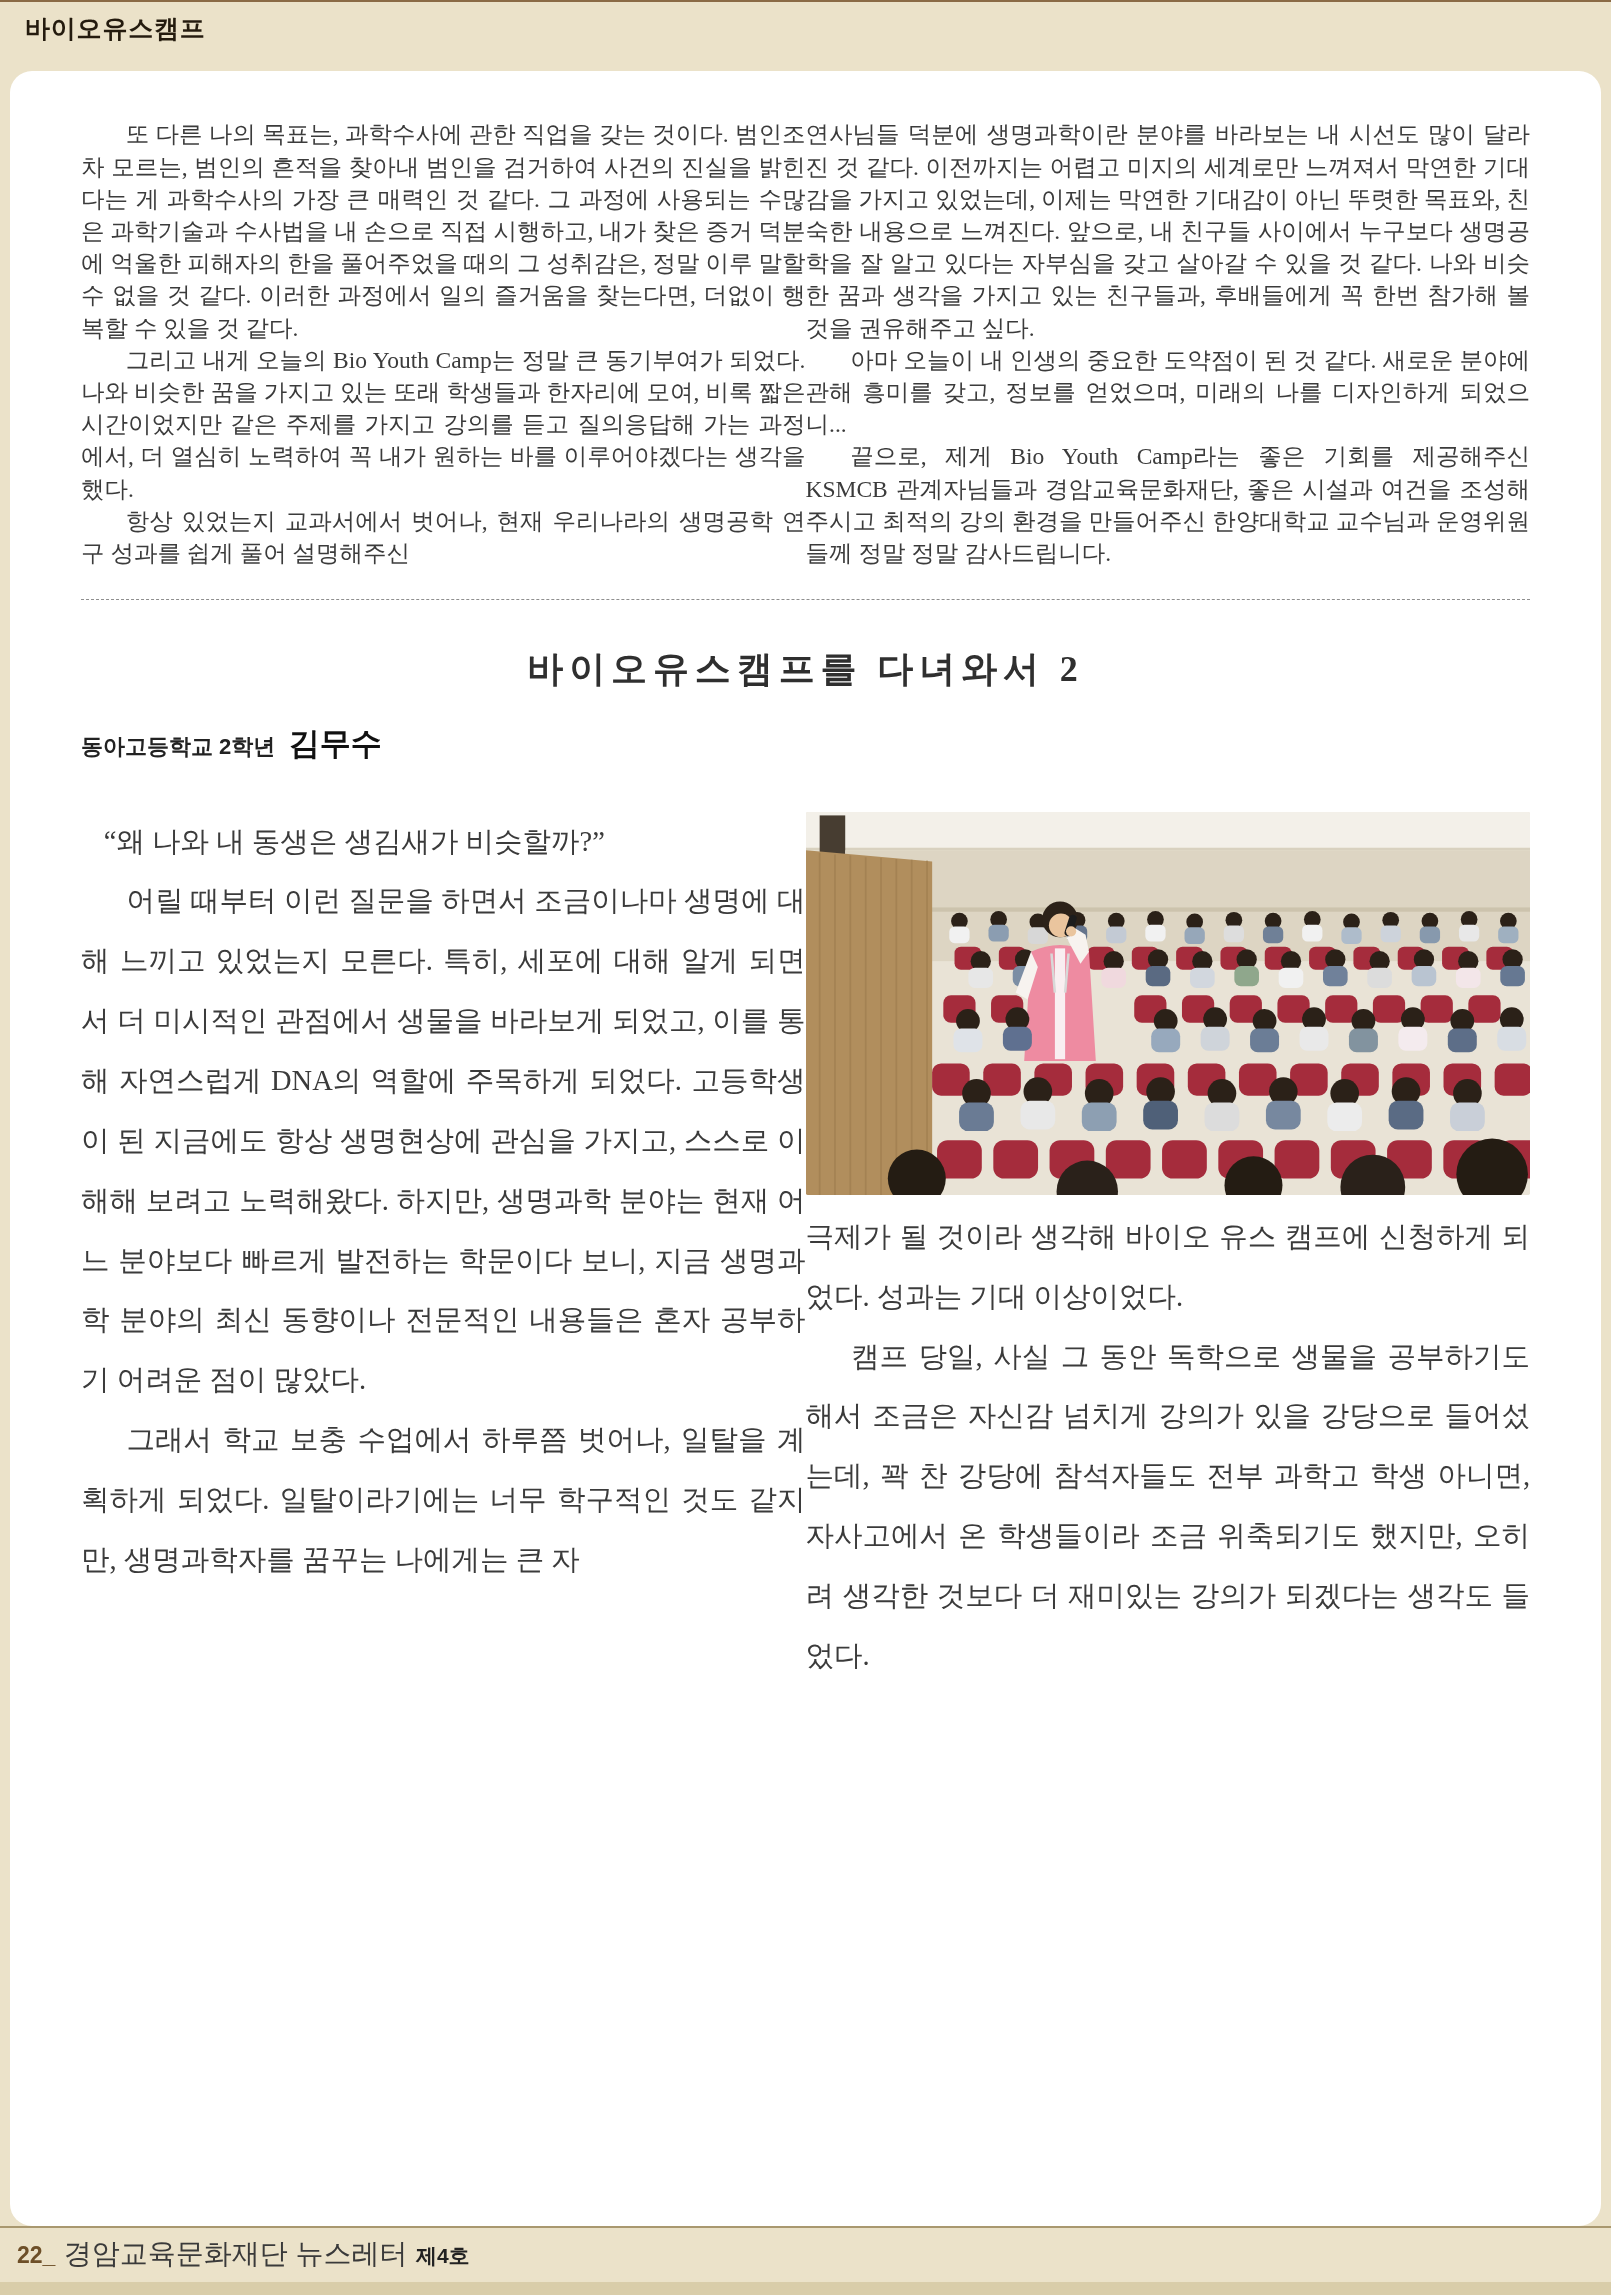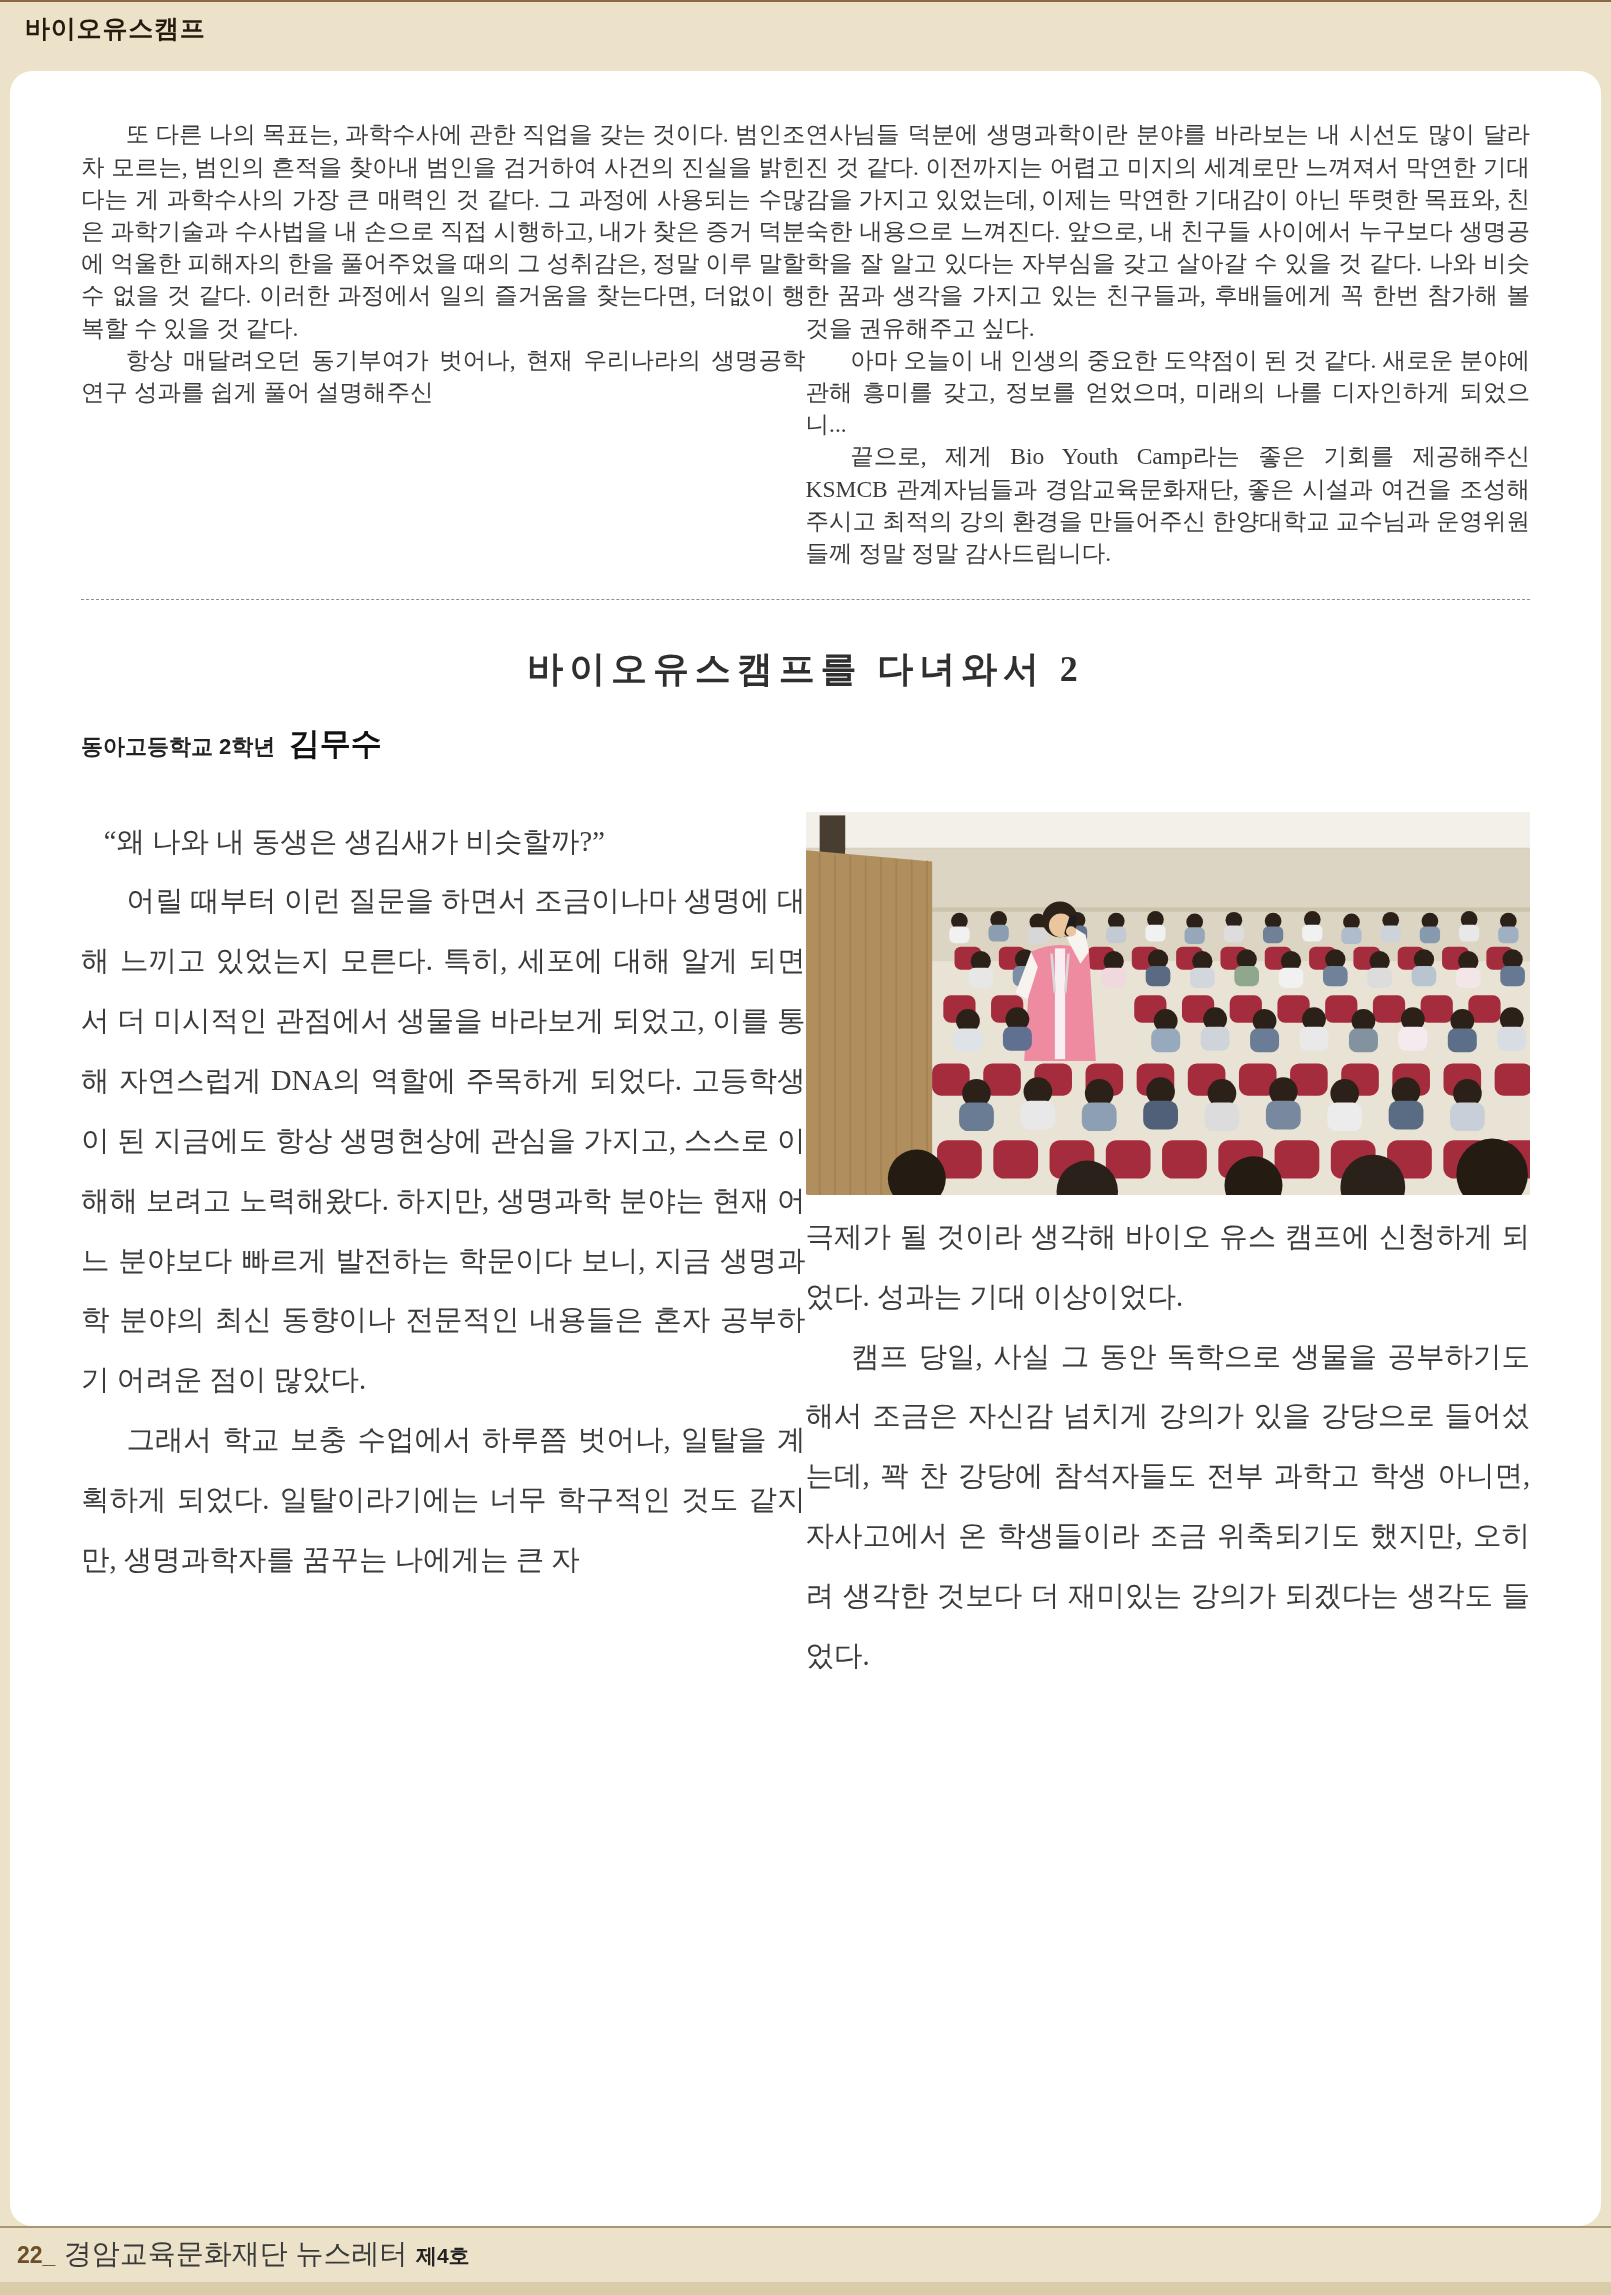--- a/index.html
+++ b/index.html
@@ -62,21 +62,22 @@
 
 <div class="page-header">
   <span class="header-label">바이오유스캠프</span>
 </div>
 
 <div class="content-panel">
 
   <div class="essay essay1">
     <div class="col">
       <p class="p">또 다른 나의 목표는, 과학수사에 관한 직업을 갖는 것이다. 범인조차 모르는, 범인의 흔적을 찾아내 범인을 검거하여 사건의 진실을 밝힌다는 게 과학수사의 가장 큰 매력인 것 같다. 그 과정에 사용되는 수많은 과학기술과 수사법을 내 손으로 직접 시행하고, 내가 찾은 증거 덕분에 억울한 피해자의 한을 풀어주었을 때의 그 성취감은, 정말 이루 말할 수 없을 것 같다. 이러한 과정에서 일의 즐거움을 찾는다면, 더없이 행복할 수 있을 것 같다.</p>
-      <p class="p">항상 매달려오던 동기부여가 벗어나, 현재 우리나라의 생명공학 연구 성과를 쉽게 풀어 설명해주신</p>
+      <p class="p">그리고 내게 오늘의 Bio Youth Camp는 정말 큰 동기부여가 되었다. 나와 비슷한 꿈을 가지고 있는 또래 학생들과 한자리에 모여, 비록 짧은 시간이었지만 같은 주제를 가지고 강의를 듣고 질의응답해 가는 과정에서, 더 열심히 노력하여 꼭 내가 원하는 바를 이루어야겠다는 생각을 했다.</p>
+      <p class="p">항상 있었는지 교과서에서 벗어나, 현재 우리나라의 생명공학 연구 성과를 쉽게 풀어 설명해주신</p>
     </div>
     <div class="col">
       <p class="p cont">연사님들 덕분에 생명과학이란 분야를 바라보는 내 시선도 많이 달라진 것 같다. 이전까지는 어렵고 미지의 세계로만 느껴져서 막연한 기대감을 가지고 있었는데, 이제는 막연한 기대감이 아닌 뚜렷한 목표와, 친숙한 내용으로 느껴진다. 앞으로, 내 친구들 사이에서 누구보다 생명공학을 잘 알고 있다는 자부심을 갖고 살아갈 수 있을 것 같다. 나와 비슷한 꿈과 생각을 가지고 있는 친구들과, 후배들에게 꼭 한번 참가해 볼 것을 권유해주고 싶다.</p>
       <p class="p">아마 오늘이 내 인생의 중요한 도약점이 된 것 같다. 새로운 분야에 관해 흥미를 갖고, 정보를 얻었으며, 미래의 나를 디자인하게 되었으니...</p>
       <p class="p">끝으로, 제게 Bio Youth Camp라는 좋은 기회를 제공해주신 KSMCB 관계자님들과 경암교육문화재단, 좋은 시설과 여건을 조성해주시고 최적의 강의 환경을 만들어주신 한양대학교 교수님과 운영위원들께 정말 정말 감사드립니다.</p>
     </div>
   </div>
 
   <hr class="divider">
 

